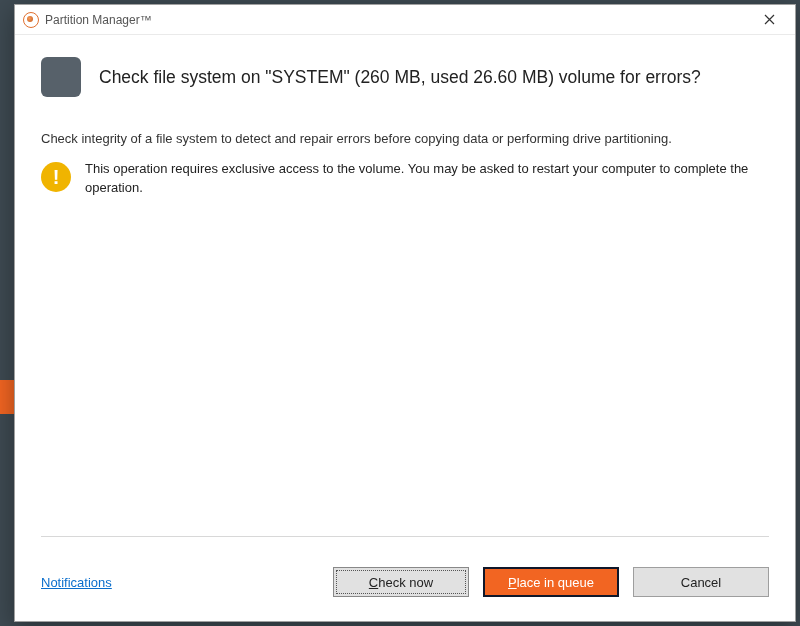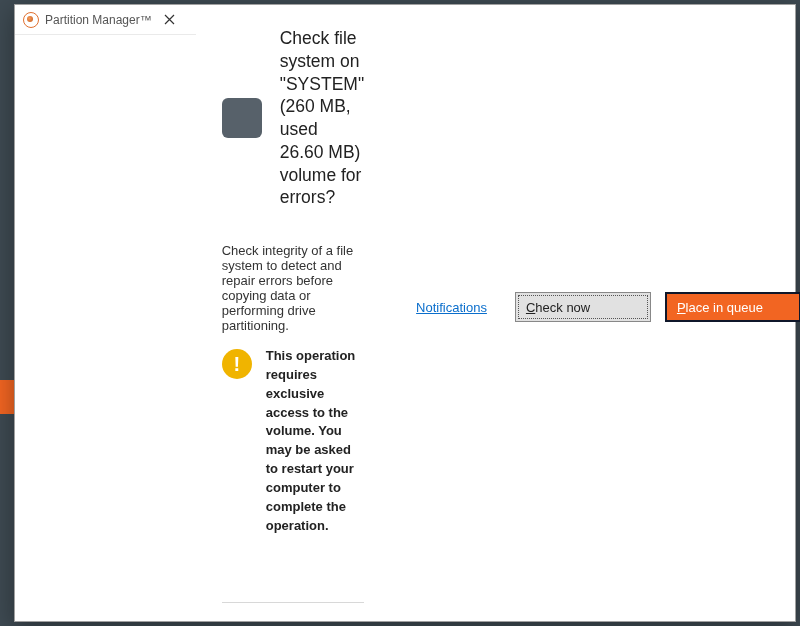--- a/index.html
+++ b/index.html
@@ -31,21 +31,21 @@
 
   .dialog {
     position: absolute;
     left: 14px;
     top: 4px;
     width: 782px;
     height: 618px;
     background: #ffffff;
     border: 1px solid #a0a0a0;
     display: flex;
-    flex-direction: row;
+    flex-direction: column;
     box-shadow: 0 6px 24px rgba(0,0,0,.35);
   }
 
   .titlebar {
     height: 30px;
     display: flex;
     align-items: center;
     padding: 0 8px 0 8px;
     border-bottom: 1px solid #eaeaea;
     font-size: 12px;
@@ -124,21 +124,21 @@
     align-items: center;
     justify-content: center;
     color: #fff;
     font-weight: 800;
     font-size: 20px;
     flex: 0 0 auto;
     margin-top: 2px;
   }
   .warn-text {
     font-size: 13px;
-    font-weight: 700;
+    font-weight: 400;
     color: #222;
     line-height: 1.45;
   }
 
   .spacer-big { flex: 1; }
 
   .divider {
     height: 1px;
     background: #d8d8d8;
     margin: 0 0 18px 0;
@@ -163,21 +163,21 @@
     min-width: 136px;
     height: 30px;
     padding: 0 10px;
     font-size: 13px;
     border: 1px solid #9e9e9e;
     background: #e1e1e1;
     color: #222;
     cursor: pointer;
     display: inline-flex;
     align-items: center;
-    justify-content: flex-start;
+    justify-content: center;
     font-family: inherit;
   }
   .btn.focused { outline: 1px dotted #555; outline-offset: -4px; border-color:#888; }
   .btn.primary {
     background: #f26522;
     color: #fff;
     border: 2px solid #0f172a;
   }
   .btn .ulchar { text-decoration: underline; }
 

